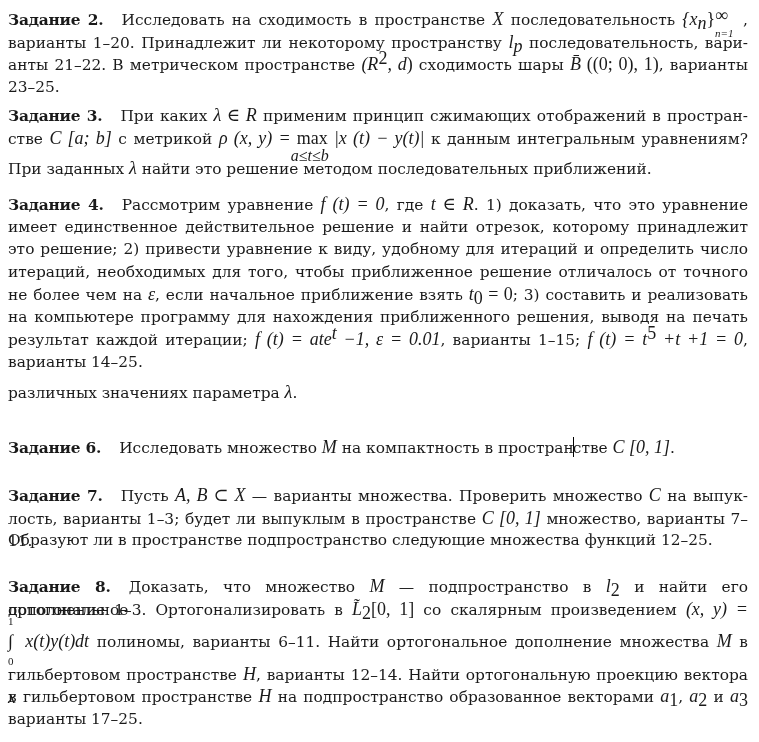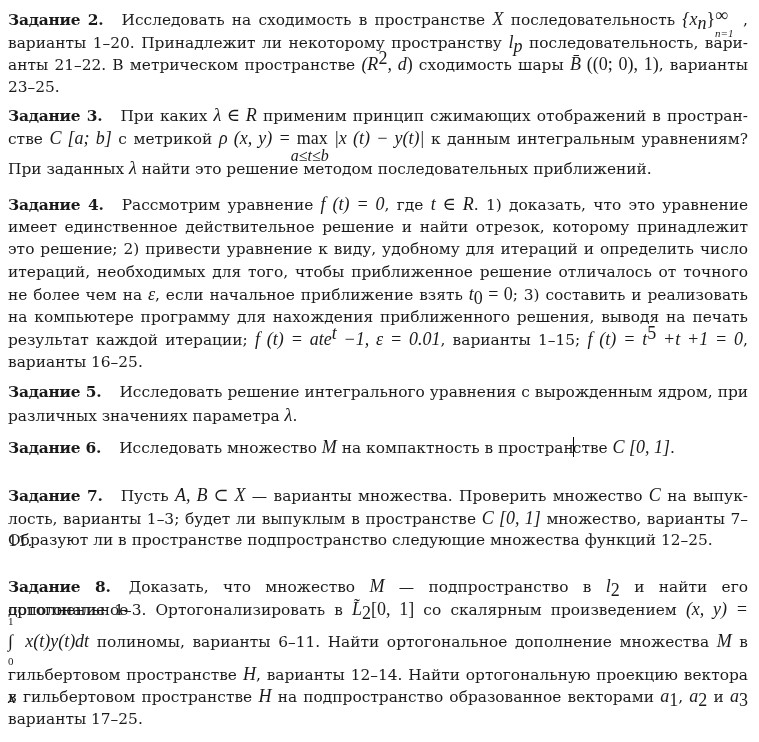--- a/index.html
+++ b/index.html
@@ -45,25 +45,24 @@
   </div>
 
   <div class="task" style="top:193px;">
     <span class="line just"><span class="label">Задание 4.</span><span>Рассмотрим уравнение </span><span class="m">f (t) = 0</span><span>, где </span><span class="m">t ∈ R</span><span>. 1) доказать, что это уравнение</span></span>
     <span class="line just"><span>имеет единственное действительное решение и найти отрезок, которому принадлежит</span></span>
     <span class="line just"><span>это решение; 2) привести уравнение к виду, удобному для итераций и определить число</span></span>
     <span class="line just"><span>итераций, необходимых для того, чтобы приближенное решение отличалось от точного</span></span>
     <span class="line just"><span>не более чем на </span><span class="m">ε</span><span>, если начальное приближение взять </span><span class="m">t</span><sub class="r">0</sub><span class="r"> = 0</span><span>; 3) составить и реализовать</span></span>
     <span class="line just"><span>на компьютере программу для нахождения приближенного решения, выводя на печать</span></span>
     <span class="line just"><span>результат каждой итерации; </span><span class="m">f (t) = ate</span><sup class="m">t</sup><span class="m"> −1, ε = 0.01</span><span>, варианты 1–15; </span><span class="m">f (t) = t</span><sup class="r">5</sup><span class="m"> +t +1 = 0</span><span>,</span></span>
-    <span class="line"><span>варианты 16–25.</span></span>
+    <span class="line"><span>варианты 14–25.</span></span>
   </div>
 
   <div class="task" style="top:381px;">
-    <span class="line just"><span class="label">Задание 5.</span><span>Исследовать решение интегрального уравнения с вырожденным ядром, при</span></span>
     <span class="line"><span>различных значениях параметра </span><span class="m">λ</span><span>.</span></span>
   </div>
 
   <div class="task" style="top:436px;">
     <span class="line"><span class="label">Задание 6.</span><span>Исследовать множество </span><span class="m">M</span><span> на компактность в простран</span><span class="cursor"></span><span>стве </span><span class="m">C [0, 1]</span><span>.</span></span>
   </div>
 
   <div class="task" style="top:484px;">
     <span class="line just"><span class="label">Задание 7.</span><span>Пусть </span><span class="m">A, B ⊂ X</span><span> — варианты множества. Проверить множество </span><span class="m">C</span><span> на выпук-</span></span>
     <span class="line just"><span>лость, варианты 1–3; будет ли выпуклым в пространстве </span><span class="m">C [0, 1]</span><span> множество, варианты 7–11.</span></span>

